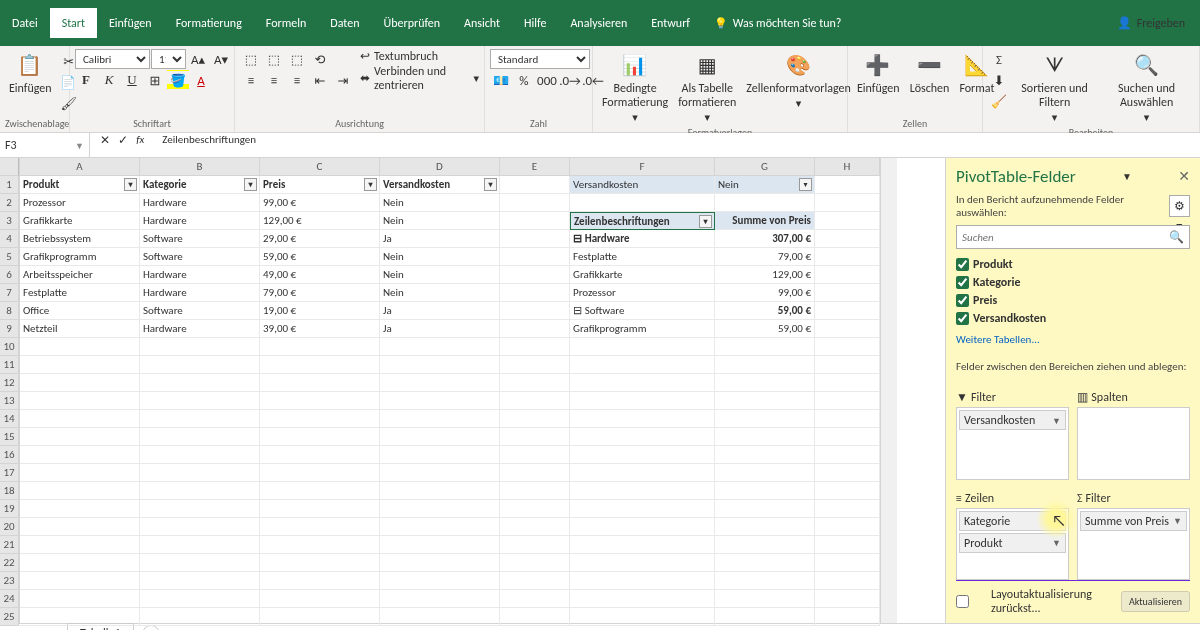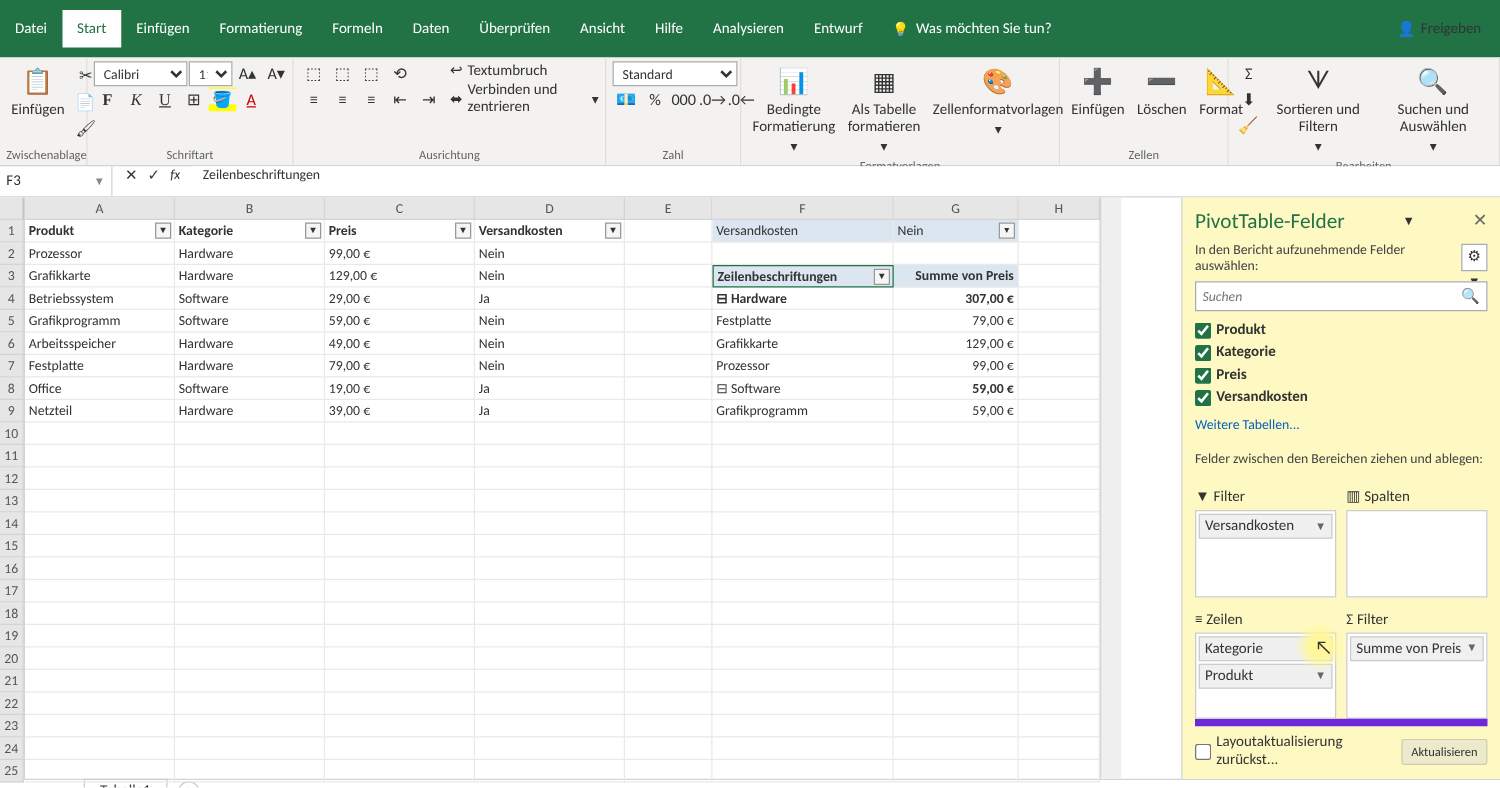--- a/index.html
+++ b/index.html
@@ -64,21 +64,21 @@
 .area-box{background:#fff;border:1px solid #ccc;flex:1;min-height:60px;padding:2px;}
 .chip{background:#f0f0f0;border:1px solid #ccc;padding:2px 4px;font-size:11px;display:flex;justify-content:space-between;align-items:center;margin-bottom:2px;cursor:pointer;}
 .chip .dd{font-size:9px;color:#666;}
 .highlight{background:radial-gradient(circle,#fff79a 30%,transparent 70%);}
 .pane-top{display:flex;justify-content:space-between;align-items:center;}
 .gear{width:22px;height:22px;border:1px solid #ababab;background:#fff;text-align:center;line-height:20px;cursor:pointer;font-size:12px;}
 .close{font-size:14px;color:#666;cursor:pointer;}
 .footer{height:20px;background:#fff;border-top:1px solid #d4d4d4;display:flex;align-items:center;padding-left:40px;}
 .sheettab{border:1px solid #ccc;border-bottom:2px solid #217346;background:#fff;padding:2px 12px;font-size:12px;font-weight:normal;}
 .addsheet{width:18px;height:18px;border:1px solid #ccc;border-radius:50%;margin-left:8px;text-align:center;line-height:16px;font-size:12px;color:#666;cursor:pointer;}
-.defer{display:flex;align-items:center;gap:4px;font-size:10px;padding-top:6px;border-top:6px solid #6d28d9;}
+.defer{display:flex;align-items:center;gap:22px;font-size:10px;padding-top:6px;border-top:1px solid #6d28d9;}
 .defer button{font-size:10px;padding:2px 6px;margin-left:auto;}
 .cursor-icon{position:absolute;pointer-events:none;font-size:16px;}
 </style>
 </head>
 <body>
 
 <div class="titlebar">
   <div id="tabs-ct" style="display: flex;">
       <div class="tab">Datei</div>
       <div class="tab active">Start</div>

